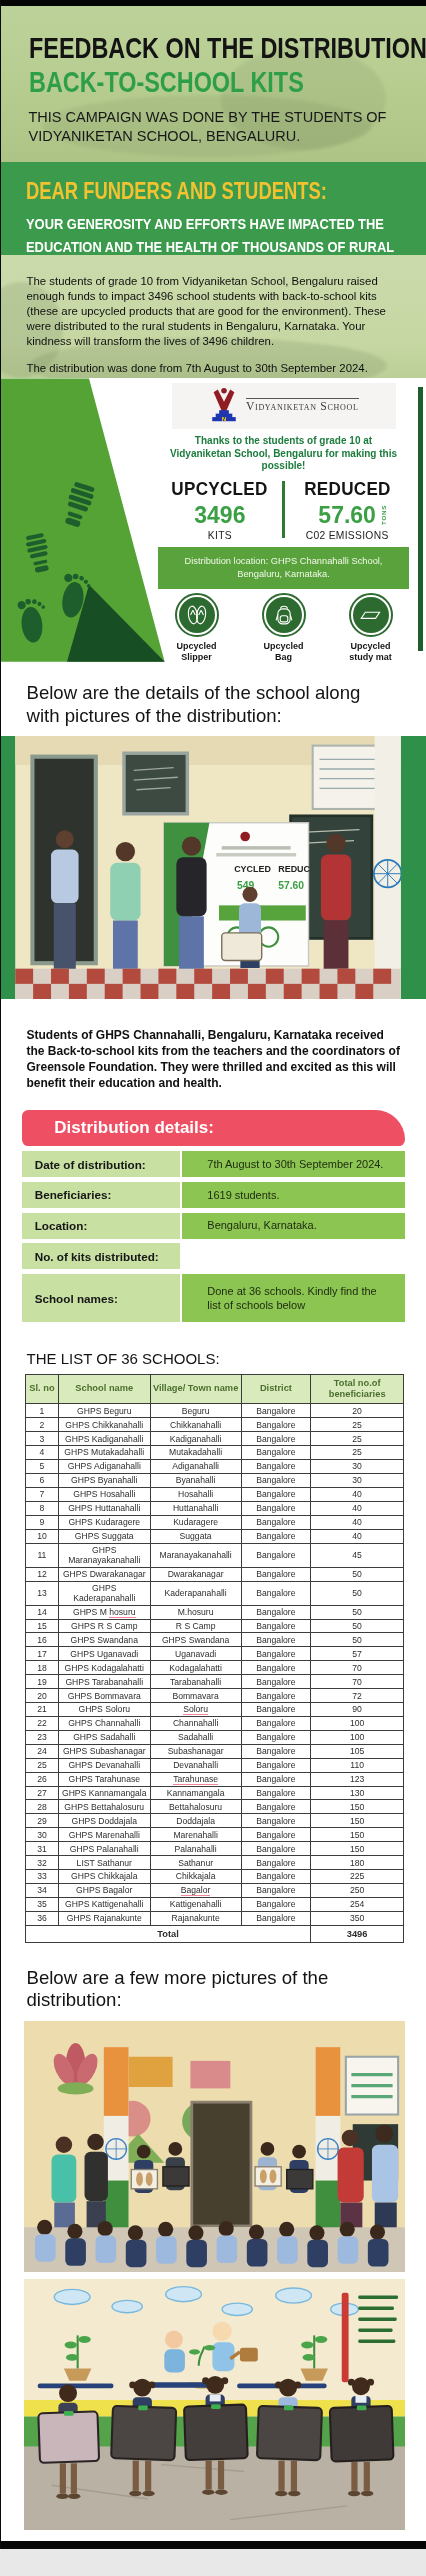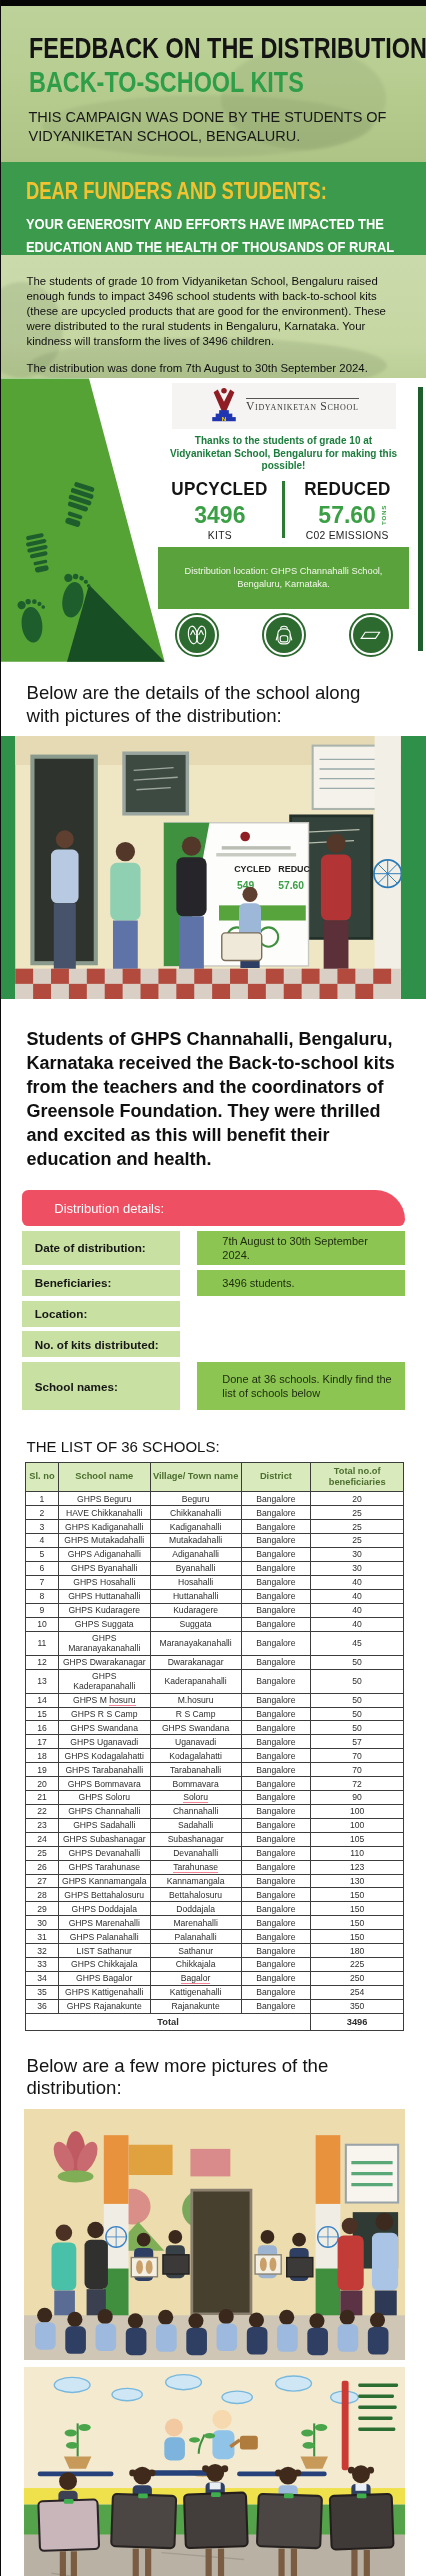--- a/index.html
+++ b/index.html
@@ -53,42 +53,42 @@
   .logo-box{width:224px;margin:0 auto;background:#f5f4f2;padding:4.8px 6.9px;display:flex;align-items:center;justify-content:center;gap:5.5px}
   .logo-name{font-size:11.7px;color:#3a3a3a;letter-spacing:0.7px;font-family:"Liberation Serif",serif;font-variant:small-caps;border-top:1.4px solid #555;padding-top:1.4px;white-space:nowrap}
   .thanks{margin-top:6.9px;color:#1c7c3c;font-size:10px;font-weight:bold;line-height:1.25;padding:0 9.6px}
   .stats{display:flex;justify-content:center;align-items:stretch;margin-top:5.5px}
   .stat{width:117px}
   .stat-divider{width:2.1px;background:#2d7a33;margin:2.8px 4.1px}
   .stat-label{font-size:18.6px;font-weight:bold;color:#141414;transform:scaleX(.92);letter-spacing:0.3px}
   .stat-value{font-size:23px;font-weight:bold;color:#3ba045;margin-top:1.4px;position:relative;display:inline-block}
   .stat-side{position:absolute;right:-11px;top:2.8px;font-size:6.2px;font-weight:bold;color:#3ba045;letter-spacing:0.7px;writing-mode:vertical-rl;transform:rotate(180deg)}
   .stat-unit{font-size:10.3px;color:#222;letter-spacing:0.3px;margin-top:0.7px}
-  .loc-banner{margin:6.9px auto 0;width:251px;background:var(--loc-banner);color:#f2f7ea;font-size:9.3px;line-height:1.35;padding:18px 15px}
+  .loc-banner{margin:6.9px auto 0;width:251px;background:var(--loc-banner);color:#f2f7ea;font-size:9.3px;line-height:1.35;padding:8px 15px}
   .kit-items{display:flex;justify-content:center;gap:32px;margin-top:6.9px}
   .kit-item{width:55px;text-align:center}
   .kit-circle{width:40px;height:40px;margin:0 auto;border-radius:50%;background:var(--icon-circle);border:2.1px solid #fff;outline:2.1px solid var(--icon-circle);display:flex;align-items:center;justify-content:center}
   .kit-label{margin-top:5.5px;font-size:9px;font-weight:bold;color:#161616;line-height:1.2}
 
   
   .section-heading{font-size:18.6px;font-weight:normal;color:#141414;line-height:1.2;margin:20.7px 41px 9.6px 25.5px}
   .section-heading.second{margin-top:23.4px}
 
   
   .photo-band{background:var(--photo-band);padding:0 14px;height:263px}
   .photo-band svg{display:block;width:386px;height:263px}
   .photo-frame{margin:0 23px 6.9px;height:251px}
   .photo-frame svg{display:block;width:381px;height:251px}
 
-  .school-par{margin:29px 26px 18px 25.5px;font-size:18px;font-weight:bold;line-height:1.33;color:#101010}
+  .school-par{margin:29px 26px 18px 25.5px;font-size:12px;font-weight:bold;line-height:1.33;color:#101010}
 
   
   .details{margin:0 21.3px}
-  .details-header{background:var(--header-red);border-radius:6.9px 32px 6.9px 6.9px;height:36px;display:flex;align-items:center;padding-left:32px;color:#fff;font-size:13px;font-weight:normal}
-  .d-row{display:flex;gap:17px;margin-top:4.8px}
+  .details-header{background:var(--header-red);border-radius:6.9px 32px 6.9px 6.9px;height:36px;display:flex;align-items:center;padding-left:32px;color:#fff;font-size:17px;font-weight:bold}
+  .d-row{display:flex;gap:2px;margin-top:4.8px}
   .d-label{width:158px;background:var(--cell-light);display:flex;align-items:center;padding-left:12.4px;font-weight:bold;color:#161616;font-size:11.7px;min-height:26px}
   .d-value{flex:1;background:var(--cell-dark);display:flex;align-items:center;padding:2.8px 12.4px 2.8px 25px;color:#1c2a10;font-size:11px;line-height:1.3}
   .d-row.tall .d-label,.d-row.tall .d-value{min-height:48px}
 
   .list-heading{margin:27.5px 25px 6.9px 25.5px;font-size:15px;font-weight:normal;color:#141414}
   table.schools{margin:0 0 0 24px;border-collapse:collapse;width:379px;font-size:8.6px;color:#2e2e2e}
   table.schools th,table.schools td{border:0.7px solid #3c3c3c;text-align:center;padding:1.4px 2.1px;line-height:1.18}
   table.schools th{background:var(--table-head-bg);color:var(--table-head-text);font-size:9.3px;padding:3.4px 2.1px}
   td.c-no{width:33px}
   td.c-school{width:92px}
@@ -334,24 +334,25 @@
   <p class="school-par">Students of GHPS Channahalli, Bengaluru, Karnataka received the Back-to-school kits from the teachers and the coordinators of Greensole Foundation. They were thrilled and excited as this will benefit their education and health.</p>
 
   <section class="details">
     <div class="details-header">Distribution details:</div>
     <div class="d-row">
       <div class="d-label">Date of distribution:</div>
       <div class="d-value">7th August to 30th September 2024.</div>
     </div>
     <div class="d-row">
       <div class="d-label">Beneficiaries:</div>
-      <div class="d-value">3496 students.</div>
+      <div class="d-value">1619 students.</div>
     </div>
     <div class="d-row">
       <div class="d-label">Location:</div>
+      <div class="d-value">Bengaluru, Karnataka.</div>
     </div>
     <div class="d-row">
       <div class="d-label">No. of kits distributed:</div>
     </div>
     <div class="d-row tall">
       <div class="d-label">School names:</div>
       <div class="d-value">Done at 36 schools. Kindly find the list of schools below</div>
     </div>
   </section>
 
@@ -369,21 +370,21 @@
     <tbody>
         <tr>
           <td class="c-no">1</td>
           <td class="c-school">GHPS Beguru</td>
           <td class="c-village">Beguru</td>
           <td class="c-district">Bangalore</td>
           <td class="c-count">20</td>
         </tr>
         <tr>
           <td class="c-no">2</td>
-          <td class="c-school">HAVE Chikkanahalli</td>
+          <td class="c-school">GHPS Chikkanahalli</td>
           <td class="c-village">Chikkanahalli</td>
           <td class="c-district">Bangalore</td>
           <td class="c-count">25</td>
         </tr>
         <tr>
           <td class="c-no">3</td>
           <td class="c-school">GHPS Kadiganahalli</td>
           <td class="c-village">Kadiganahalli</td>
           <td class="c-district">Bangalore</td>
           <td class="c-count">25</td>

